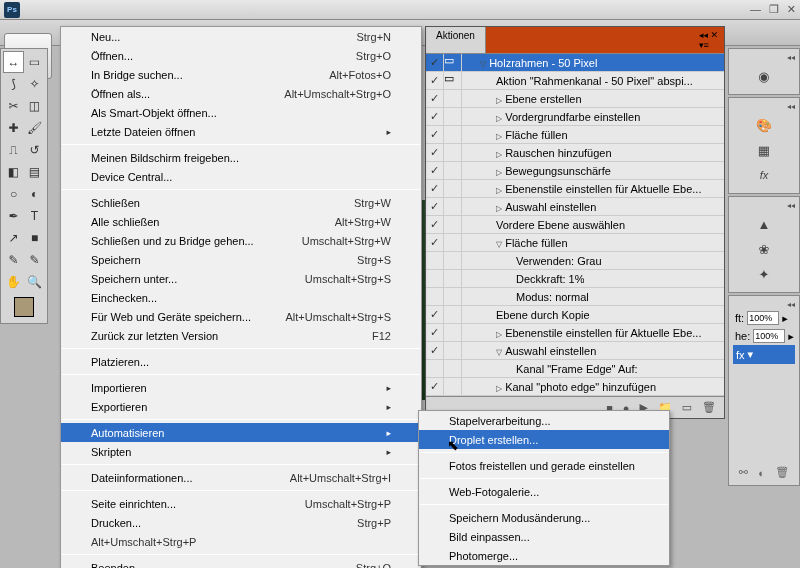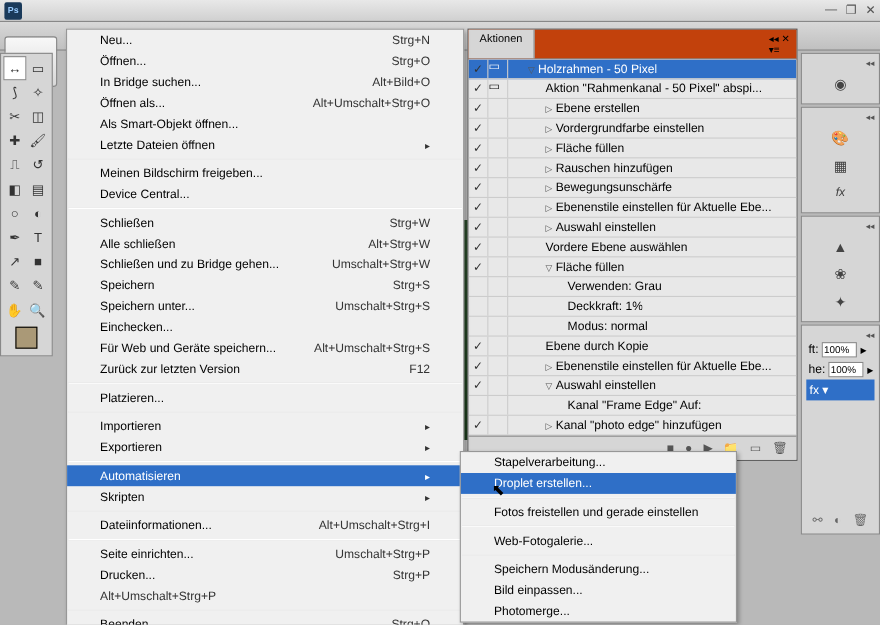--- a/index.html
+++ b/index.html
@@ -125,21 +125,21 @@
     <div class="menu-item">
       <span class="label">Neu...</span>
       <span class="shortcut">Strg+N</span>
     </div>
     <div class="menu-item">
       <span class="label">Öffnen...</span>
       <span class="shortcut">Strg+O</span>
     </div>
     <div class="menu-item">
       <span class="label">In Bridge suchen...</span>
-      <span class="shortcut">Alt+Bild+O</span>
+      <span class="shortcut">Alt+Fotos+O</span>
     </div>
     <div class="menu-item">
       <span class="label">Öffnen als...</span>
       <span class="shortcut">Alt+Umschalt+Strg+O</span>
     </div>
     <div class="menu-item">
       <span class="label">Als Smart-Objekt öffnen...</span>
       <span class="shortcut"></span>
     </div>
     <div class="menu-item has-sub">

